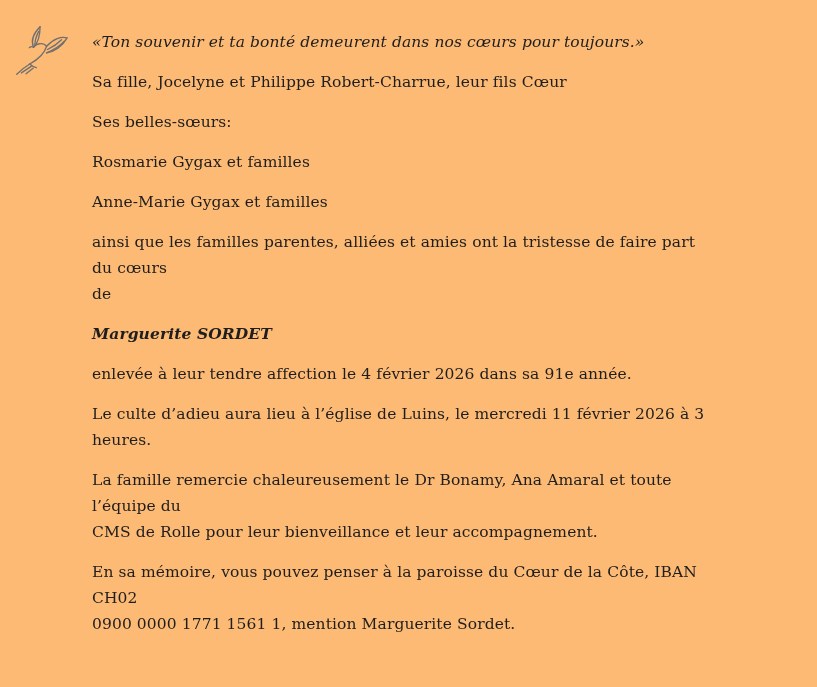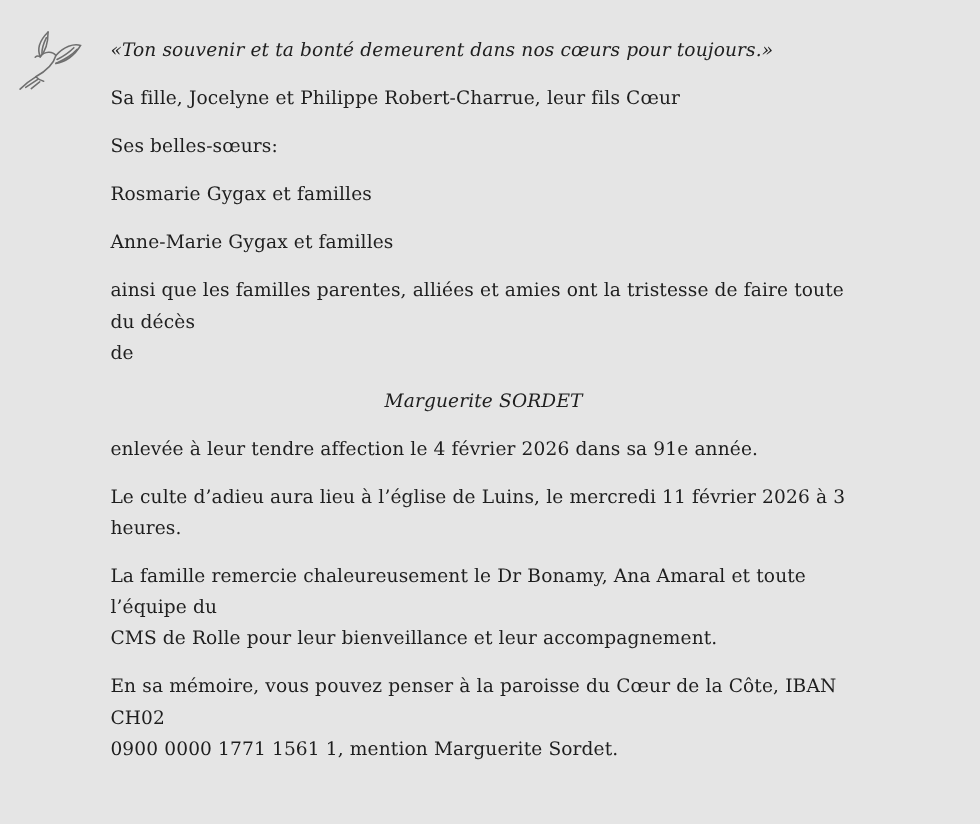--- a/index.html
+++ b/index.html
@@ -10,21 +10,21 @@
     overflow: hidden;
   }
   body {
     font-family: "DejaVu Serif", "Liberation Serif", serif;
     color: #1e1e1e;
   }
   .page {
     position: relative;
     width: 817px;
     height: 687px;
-    background: #e5e5e5;
+    background: #fdba74;
   }
   .dove {
     position: absolute;
     left: 13px;
     top: 24px;
     width: 56px;
     height: 52px;
   }
   .dove svg { width: 100%; height: 100%; }
   .content {
@@ -38,21 +38,22 @@
     line-height: 26px;
     margin-bottom: 14px;
     white-space: pre-line;
     letter-spacing: 0.1px;
   }
   .para.quote {
     font-style: italic;
   }
   .para.name {
     font-style: italic;
-    text-align: center;
+    text-align: left;
+    font-weight: bold;
   }
 </style>
 </head>
 <body>
 
 <div class="page">
 
   <div class="dove">
     <svg viewBox="0 0 60 54" fill="none" stroke="#6f6f6f" stroke-width="1.4" stroke-linecap="round">
 
@@ -73,21 +74,21 @@
       <path d="M18 42 C20 44 22.5 45.5 25 46"></path>
     </svg>
   </div>
 
   <div class="content">
     <div class="para quote">«Ton souvenir et ta bonté demeurent dans nos cœurs pour toujours.»</div>
     <div class="para">Sa fille, Jocelyne et Philippe Robert-Charrue, leur fils Cœur</div>
     <div class="para">Ses belles-sœurs:</div>
     <div class="para">Rosmarie Gygax et familles</div>
     <div class="para">Anne-Marie Gygax et familles</div>
-    <div class="para">ainsi que les familles parentes, alliées et amies ont la tristesse de faire toute du décès
+    <div class="para">ainsi que les familles parentes, alliées et amies ont la tristesse de faire part du cœurs
 de</div>
     <div class="para name">Marguerite SORDET</div>
     <div class="para">enlevée à leur tendre affection le 4 février 2026 dans sa 91e année.</div>
     <div class="para">Le culte d’adieu aura lieu à l’église de Luins, le mercredi 11 février 2026 à 3 heures.</div>
     <div class="para">La famille remercie chaleureusement le Dr Bonamy, Ana Amaral et toute l’équipe du
 CMS de Rolle pour leur bienveillance et leur accompagnement.</div>
     <div class="para">En sa mémoire, vous pouvez penser à la paroisse du Cœur de la Côte, IBAN CH02
 0900 0000 1771 1561 1, mention Marguerite Sordet.</div>
 
   </div>

